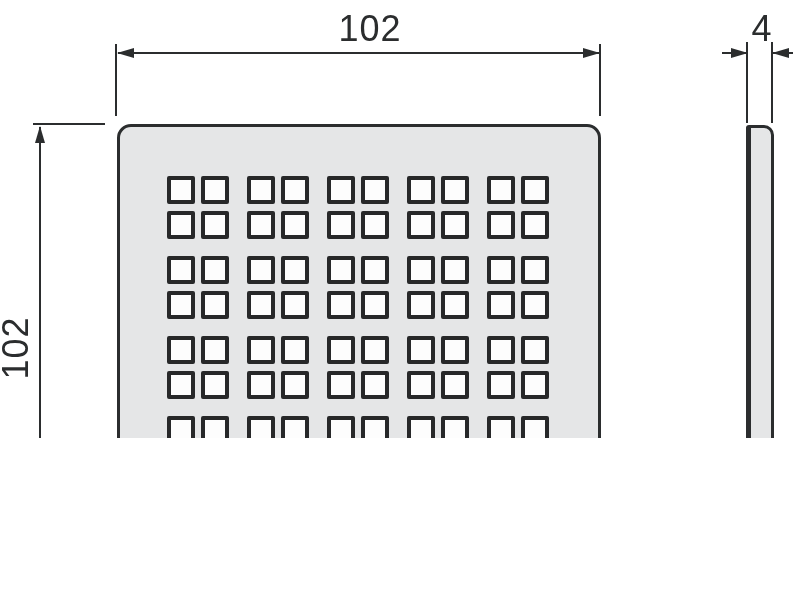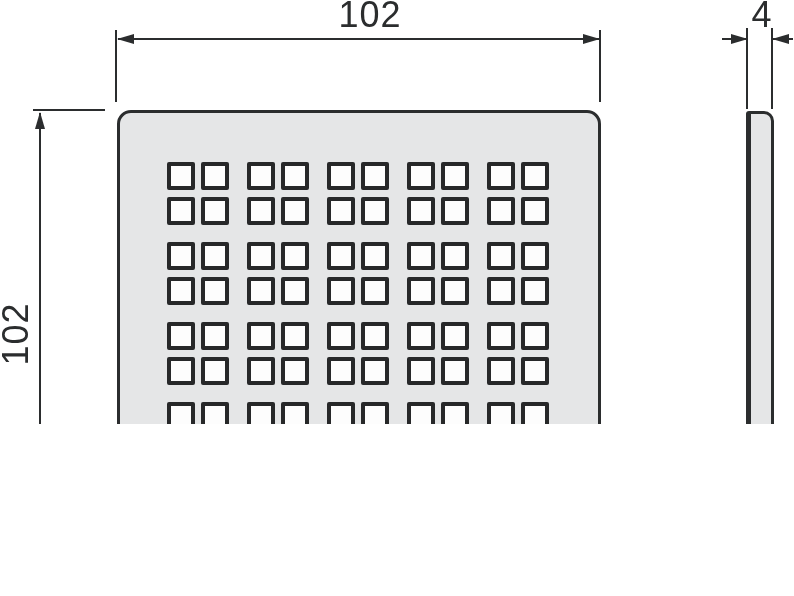--- a/index.html
+++ b/index.html
@@ -1,20 +1,21 @@
 <!DOCTYPE html>
 <html style="--line: #2b2d2e; --plate-fill: #e5e6e7; --hole-fill: #fdfdfd; --hole-border: #272829; --background: #ffffff;"><head>
 <meta charset="utf-8">
 <style>
   html,body{margin:0;padding:0;background:#fff;}
   .canvas{
     position:relative;width:794px;height:424px;overflow:hidden;
     background:var(--background,#ffffff);
     font-family:"Liberation Sans",sans-serif;
     color:var(--line,#2b2d2e);
+    margin-top:14px;
   }
   
   .plate{
     position:absolute;left:117px;top:110px;width:484px;height:480px;
     box-sizing:border-box;background:var(--plate-fill,#e5e6e7);
     border:3px solid var(--line,#2b2d2e);border-radius:14px;
   }
   .holes{
     position:absolute;left:47px;top:49px;
     display:grid;grid-template-columns:repeat(5,62px);grid-auto-rows:63px;

